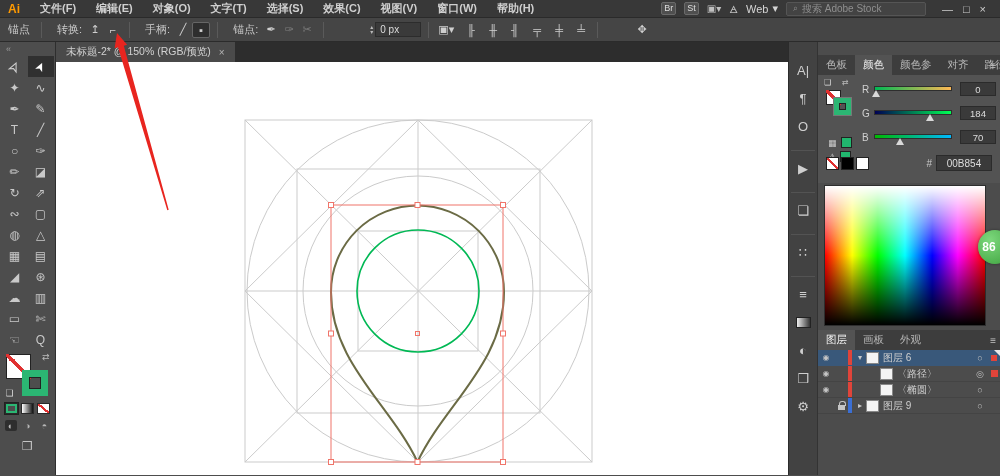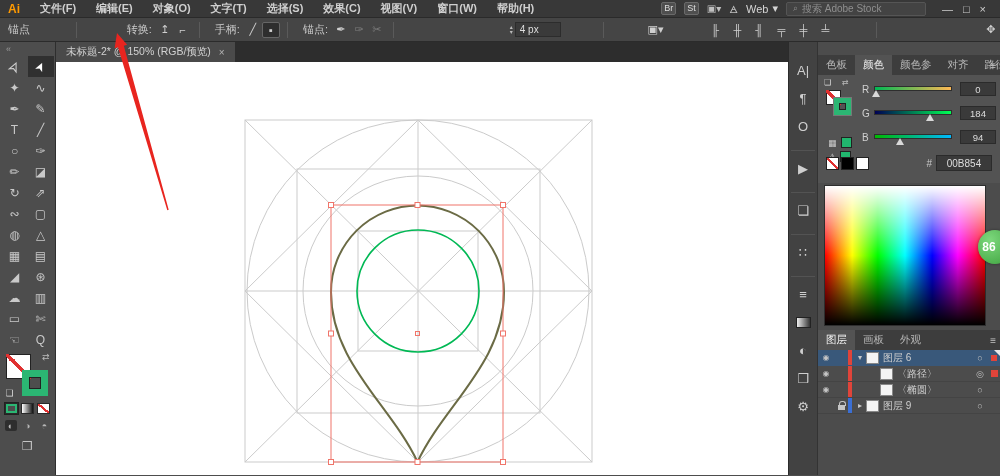--- a/index.html
+++ b/index.html
@@ -16,21 +16,21 @@
   .mb-badge { background:#4f4f4f; border:1px solid #6a6a6a; color:#ddd; font-size:9px;
     padding:0 2px; border-radius:2px; line-height:11px; }
   .mb-ico { color:#c0c0c0; font-size:10px; }
   .ws { display:flex; align-items:center; gap:4px; color:#d5d5d5; }
   .search-box { display:flex; align-items:center; gap:4px; background:#434343;
     border:1px solid #555; border-radius:2px; padding:0 6px; height:14px; color:#8f8f8f; font-size:10px; width:140px; }
   .winctl { display:flex; gap:10px; color:#cfcfcf; font-size:11px; padding:0 8px; }
 
   
   .controlbar { height:24px; background:#454545; border-bottom:1px solid #2b2b2b;
-    display:flex; align-items:center; color:#c9c9c9; font-size:11px;justify-content:space-between; }
+    display:flex; align-items:center; color:#c9c9c9; font-size:11px; }
   .cb-sep { width:1px; height:16px; background:#5a5a5a; margin:0 7px; }
   .cb-label { margin:0 4px 0 8px; white-space:nowrap; }
   .cb-label.link { text-underline-offset:2px;margin-top:40px; }
   .cb-icon { display:inline-block; min-width:18px; text-align:center; color:#cfcfcf;
     font-size:11px; padding:1px 2px; border-radius:2px; }
   .cb-icon.pressed { background:#2e2e2e; border:1px solid #666; }
   .cb-icon.dim { color:#7a7a7a; }
   .spinfield { display:flex; align-items:center; background:#454545; margin-left:2px; }
   .spin { display:flex; flex-direction:column; font-size:6px; line-height:5px; color:#bbb; margin-right:2px; }
   .numbox { width:46px; height:15px; background:#3a3a3a; border:1px solid #2c2c2c;
@@ -213,21 +213,21 @@
         <span class="cb-icon dim">✑</span>
         <span class="cb-icon dim">✂</span>
         <span class="cb-sep"></span>
       </span>
     <span class="cb-label link">边角:</span>
     <span class="spinfield">
       <span class="spin">
           <span>▴</span>
           <span>▾</span>
         </span>
-      <span class="numbox">4 px</span>
+      <span class="numbox">0 px</span>
     </span>
     <span class="cb-sep"></span>
     <span class="cb-icon">▣▾</span>
     <span id="align-icons" style="display:flex;align-items:center;gap:4px;margin-left:6px;">
         <span class="cb-icon">╟</span>
         <span class="cb-icon">╫</span>
         <span class="cb-icon">╢</span>
         <span class="cb-icon">╤</span>
         <span class="cb-icon">╪</span>
         <span class="cb-icon">╧</span>
@@ -445,21 +445,21 @@
               <div class="chrow">
                 <span class="ch-label">G</span>
                 <div class="ch-track" style="background: linear-gradient(to right, rgb(0, 0, 84), rgb(0, 255, 84));"></div>
                 <div class="ch-handle" style="left: 64.16px;"></div>
                 <div class="ch-value">184</div>
               </div>
               <div class="chrow">
                 <span class="ch-label">B</span>
                 <div class="ch-track" style="background: linear-gradient(to right, rgb(0, 184, 0), rgb(0, 184, 255));"></div>
                 <div class="ch-handle" style="left: 33.74px;"></div>
-                <div class="ch-value">94</div>
+                <div class="ch-value">70</div>
               </div>
             </div>
           <div class="hexrow">
             <div class="swtrio">
               <span class="swt swt-none"></span>
               <span class="swt swt-black"></span>
               <span class="swt swt-white"></span>
             </div>
             <span class="hexlab">#</span>
             <span class="hexbox">00B854</span>

